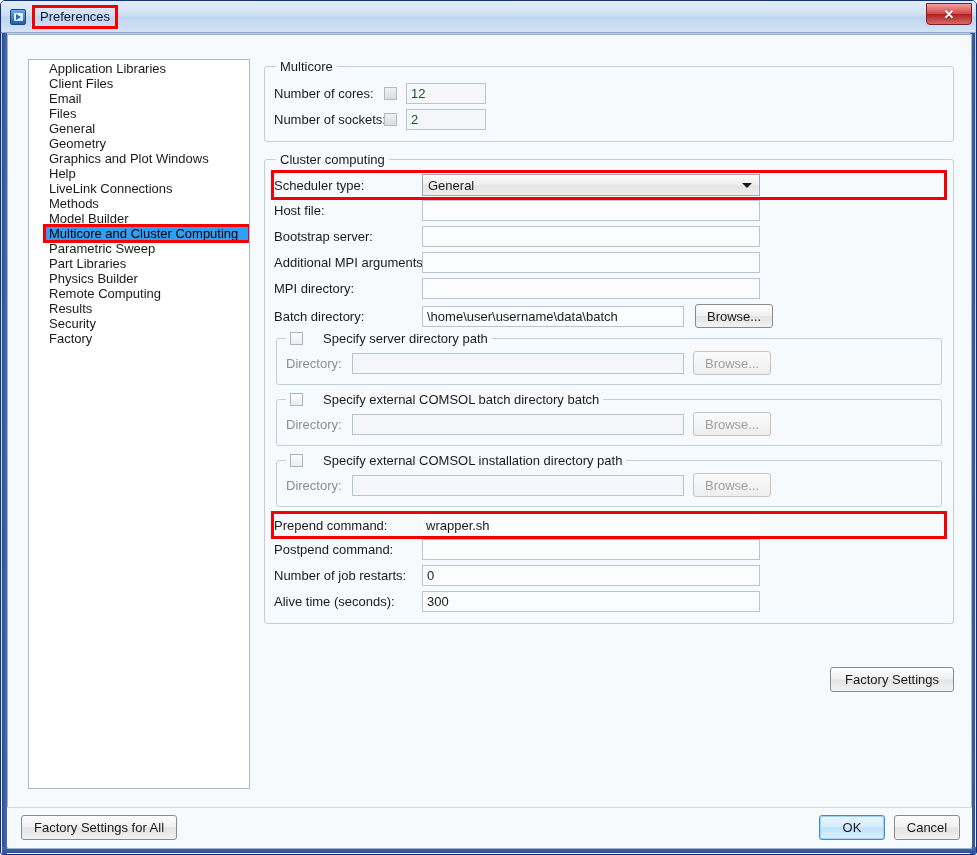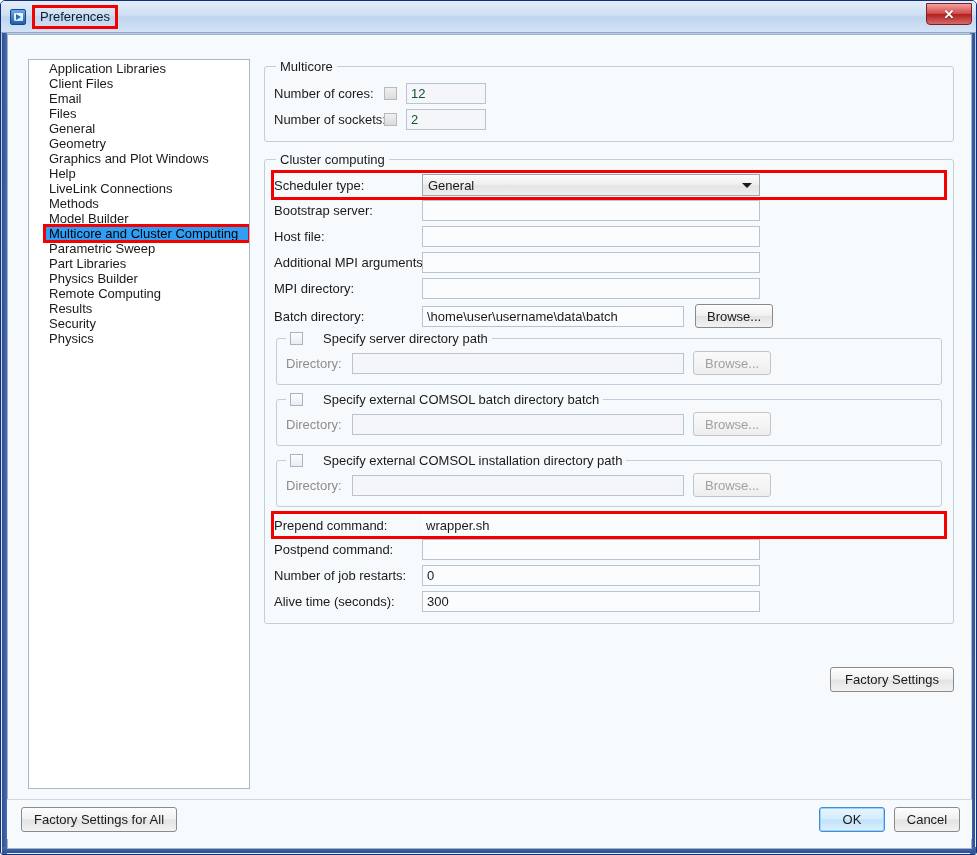--- a/index.html
+++ b/index.html
@@ -215,21 +215,21 @@
     padding: 0 4px; margin-left: 0px;
   }
 
   .factory-wrap {
     position: absolute; right: 0px; top: 608px;
     width: 690px; display: flex; justify-content: flex-end;
   }
 
   
   .bottombar {
-    position: absolute; left: 6px; bottom: 15px;
+    position: absolute; left: 6px; bottom: 7px;
     width: 965px; height: 40px;
     background: #f7fafd;
     border-top: 1px solid #cfd9e5;
     display: flex; align-items: center;
   }
   .bottombar .left  { margin-left: 14px; }
   .bottombar .right { margin-left: auto; margin-right: 12px; display: flex; gap: 9px; }
 </style>
 </head>
 <body>
@@ -260,21 +260,21 @@
       <div class="side-item">LiveLink Connections</div>
       <div class="side-item">Methods</div>
       <div class="side-item">Model Builder</div>
       <div class="side-item selected">Multicore and Cluster Computing</div>
       <div class="side-item">Parametric Sweep</div>
       <div class="side-item">Part Libraries</div>
       <div class="side-item">Physics Builder</div>
       <div class="side-item">Remote Computing</div>
       <div class="side-item">Results</div>
       <div class="side-item">Security</div>
-      <div class="side-item">Physics</div>
+      <div class="side-item">Factory</div>
     </div>
 
     <div class="rightpane">
 
       <fieldset class="group">
         <legend>Multicore</legend>
 
         <div class="row">
           <span class="lbl" style="width:110px">Number of cores:</span>
           <span class="cb dim" style="margin-right:9px"></span>
@@ -293,26 +293,26 @@
 
         <div class="row hl" style="height:24px">
           <span class="lbl" style="width:148px">Scheduler type:</span>
           <div class="combo" style="width:338px">
             <span>General</span>
             <span class="arrow"></span>
           </div>
         </div>
 
         <div class="row">
+          <span class="lbl" style="width:148px">Host file:</span>
+          <input class="txt" style="width: 338px;" value="">
+        </div>
+
+        <div class="row">
           <span class="lbl" style="width:148px">Bootstrap server:</span>
-          <input class="txt" style="width: 338px;" value="">
-        </div>
-
-        <div class="row">
-          <span class="lbl" style="width:148px">Host file:</span>
           <input class="txt" style="width: 338px;" value="">
         </div>
 
         <div class="row">
           <span class="lbl" style="width:148px">Additional MPI arguments:</span>
           <input class="txt" style="width: 338px;" value="">
         </div>
 
         <div class="row">
           <span class="lbl" style="width:148px">MPI directory:</span>

